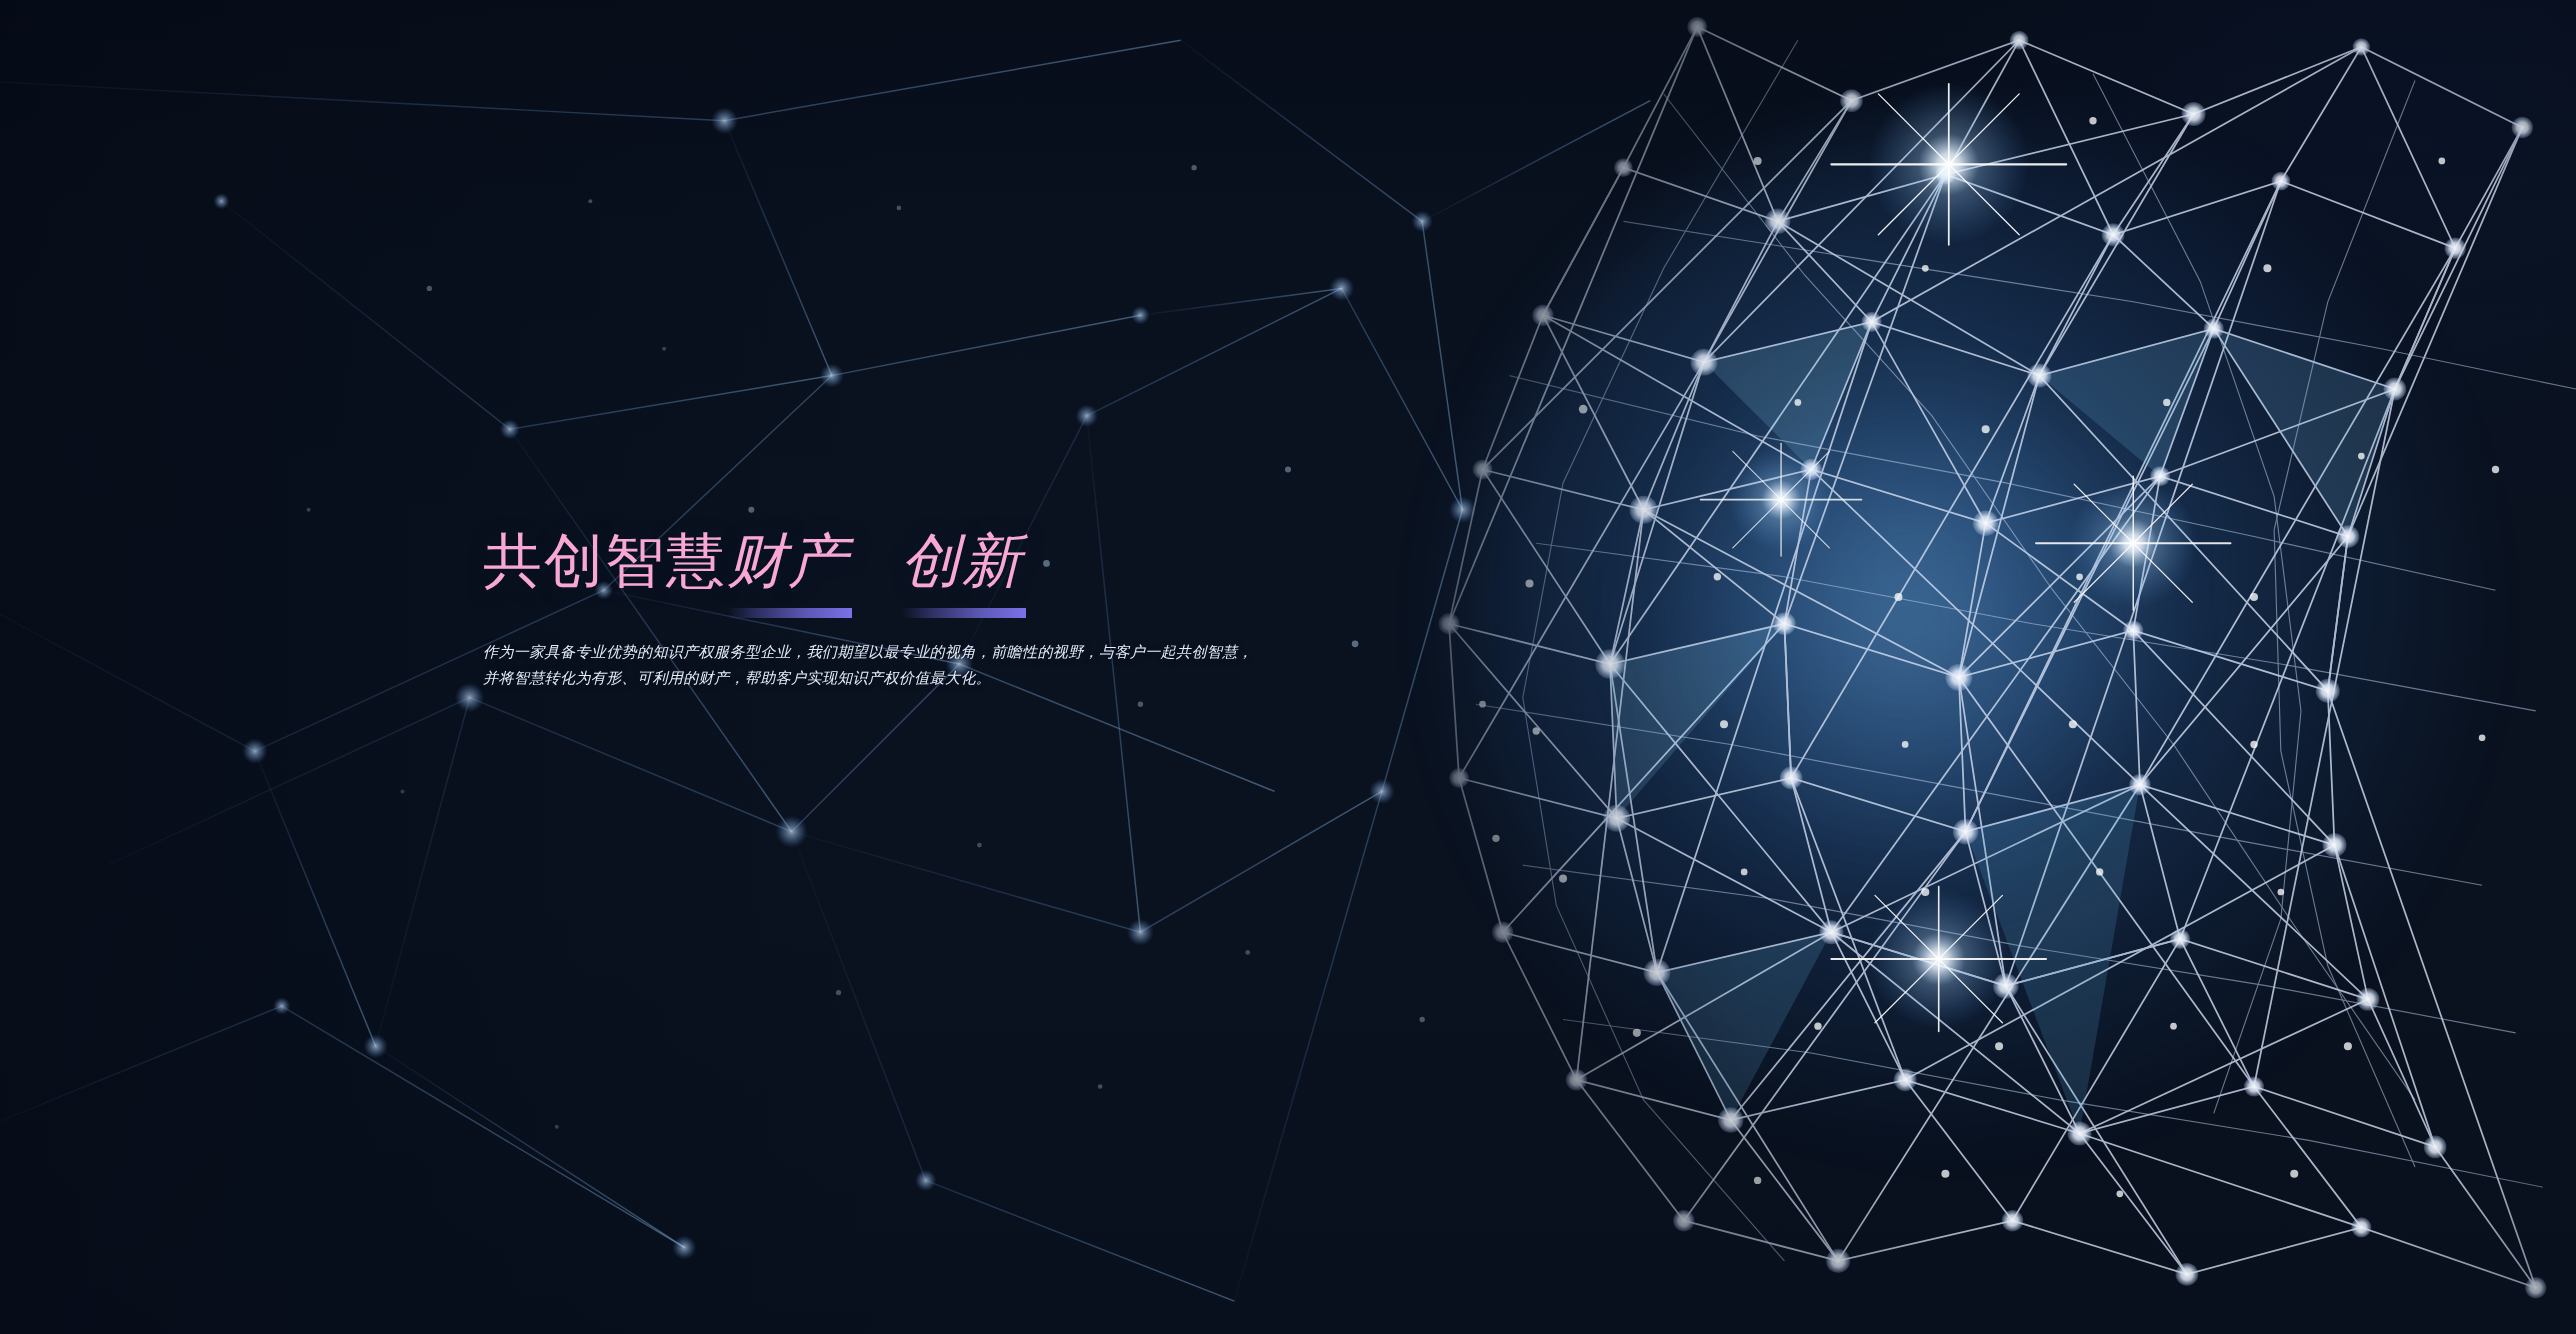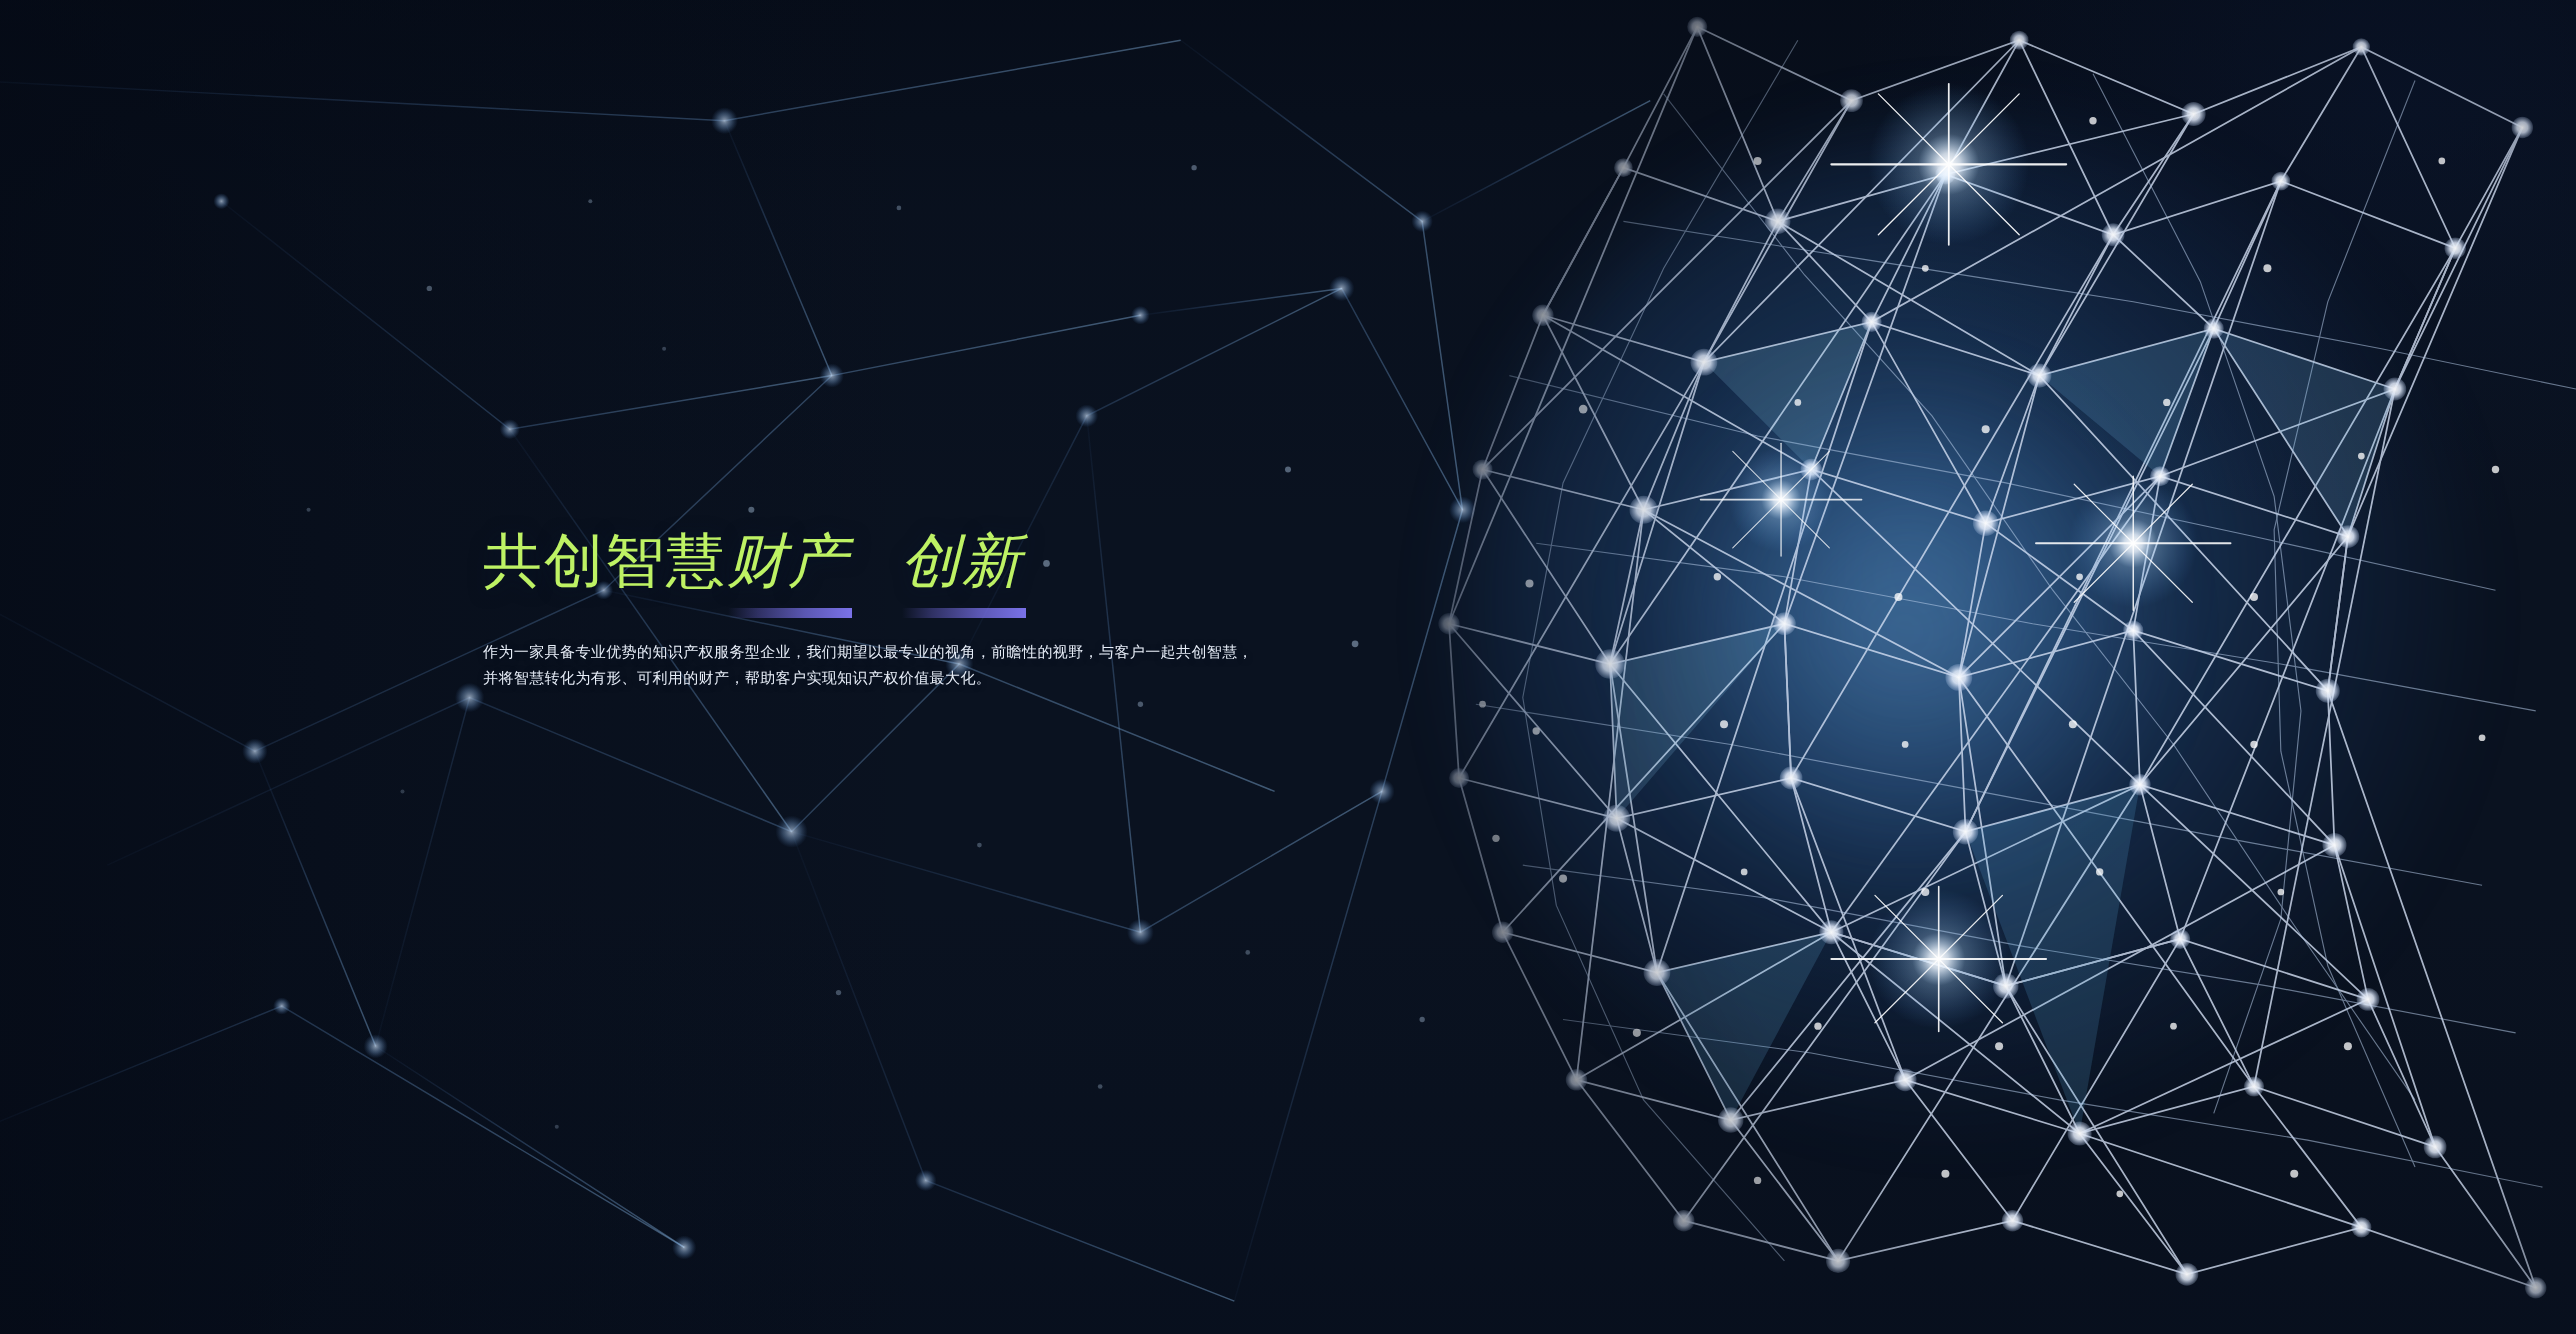--- a/index.html
+++ b/index.html
@@ -81,21 +81,21 @@
   
   .hero-text{
     position:absolute;
     left:483px; top:531px;
     width:953px;
   }
   .headline{
     display:flex;
     align-items:flex-end;
     white-space:nowrap;
-    color:#bef264;
+    color:#f9a8d4;
     font-size:59px;
     line-height:1.04;
     font-weight:400;
     letter-spacing:2px;
     text-shadow:0 1.3px 17.4px rgba(8,22,48,.55);
   }
   .hl-seg{position:relative; display:inline-block;}
   .hl-gap{display:inline-block; width:52px;}
   .hl-mark{position:relative; display:inline-block;font-style:italic;}
   .hl-mark::after{
@@ -112,20 +112,21 @@
   }
 
   .body-copy{
     margin-top:47px;
     color:#e8eef8;
     font-size:15px;
     line-height:25.5px;
     letter-spacing:0.4px;
     width:771px;
     text-shadow:0 0.7px 6.7px rgba(6,18,40,.5);
+    font-style:italic;
   }
   .body-copy p{margin:0;}
 </style>
 </head>
 <body>
 
 <div id="stage">
 
   <div class="bg-base"></div>
   <div class="bg-vert"></div>

